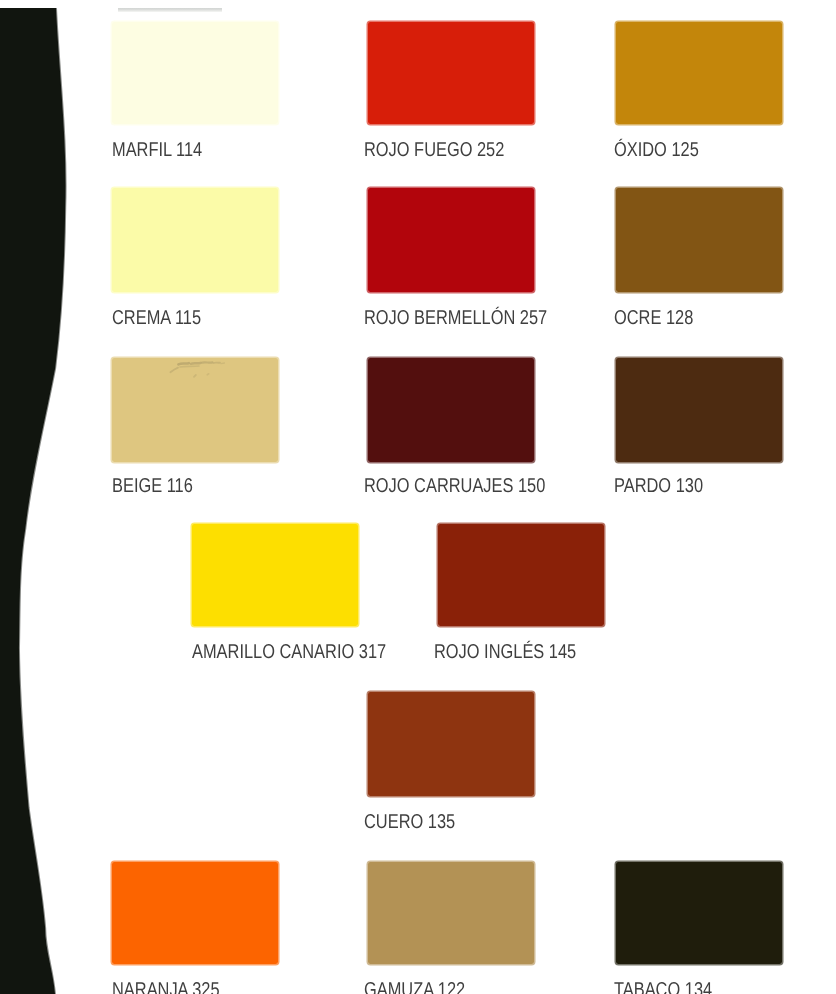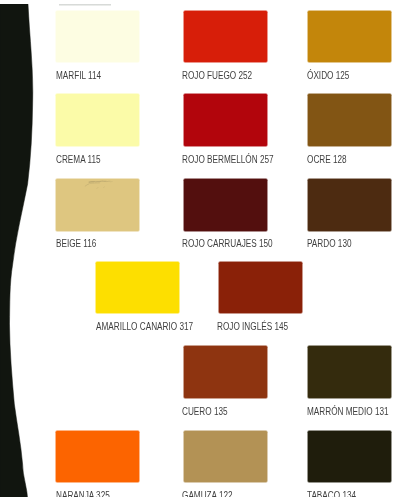--- a/index.html
+++ b/index.html
@@ -83,24 +83,20 @@
         <div class="swatch-label" style="left: 0.3px; top: 60px;">AMARILLO CANARIO 317</div>
       </div>
       <div class="cell" style="left: 183.3px; top: 257px; width: 84.2px; height: 73px; margin-left: 35px;">
         <div class="swatch" style="left: 0.75px; top: 0.75px; width: 82.7px; height: 51.5px; background: rgb(138, 33, 8); box-shadow: rgba(138, 33, 8, 0.62) 0px 0px 0px 0.75px;"></div>
         <div class="swatch-label" style="left: -1.7px; top: 60px;">ROJO INGLÉS 145</div>
       </div>
       <div class="cell" style="left: 183.3px; top: 341.7px; width: 84.2px; height: 73px;">
         <div class="swatch" style="left: 0.75px; top: 0.75px; width: 82.7px; height: 51.5px; background: rgb(142, 52, 16); box-shadow: rgba(142, 52, 16, 0.62) 0px 0px 0px 0.75px;"></div>
         <div class="swatch-label" style="left: -1.7px; top: 60px;">CUERO 135</div>
       </div>
-      <div class="cell" style="left: 307.2px; top: 341.7px; width: 84.2px; height: 73px;">
-        <div class="swatch" style="left: 0.75px; top: 0.75px; width: 82.7px; height: 51.5px; background: rgb(52, 43, 13); box-shadow: rgba(52, 43, 13, 0.62) 0px 0px 0px 0.75px;"></div>
-        <div class="swatch-label" style="left: 0px; top: 60px;">MARRÓN MEDIO 131</div>
-      </div>
       <div class="cell" style="left: 55.6px; top: 425.9px; width: 84.2px; height: 73px;">
         <div class="swatch" style="left: 0.75px; top: 0.75px; width: 82.7px; height: 51.5px; background: rgb(252, 100, 0); box-shadow: rgba(252, 100, 0, 0.62) 0px 0px 0px 0.75px;"></div>
         <div class="swatch-label" style="left: 0.3px; top: 60px;">NARANJA 325</div>
       </div>
       <div class="cell" style="left: 183.3px; top: 425.9px; width: 84.2px; height: 73px;">
         <div class="swatch" style="left: 0.75px; top: 0.75px; width: 82.7px; height: 51.5px; background: rgb(179, 146, 85); box-shadow: rgba(179, 146, 85, 0.62) 0px 0px 0px 0.75px;"></div>
         <div class="swatch-label" style="left: -1.7px; top: 60px;">GAMUZA 122</div>
       </div>
       <div class="cell" style="left: 307.2px; top: 425.9px; width: 84.2px; height: 73px;">
         <div class="swatch" style="left: 0.75px; top: 0.75px; width: 82.7px; height: 51.5px; background: rgb(31, 29, 12); box-shadow: rgba(31, 29, 12, 0.62) 0px 0px 0px 0.75px;"></div>

